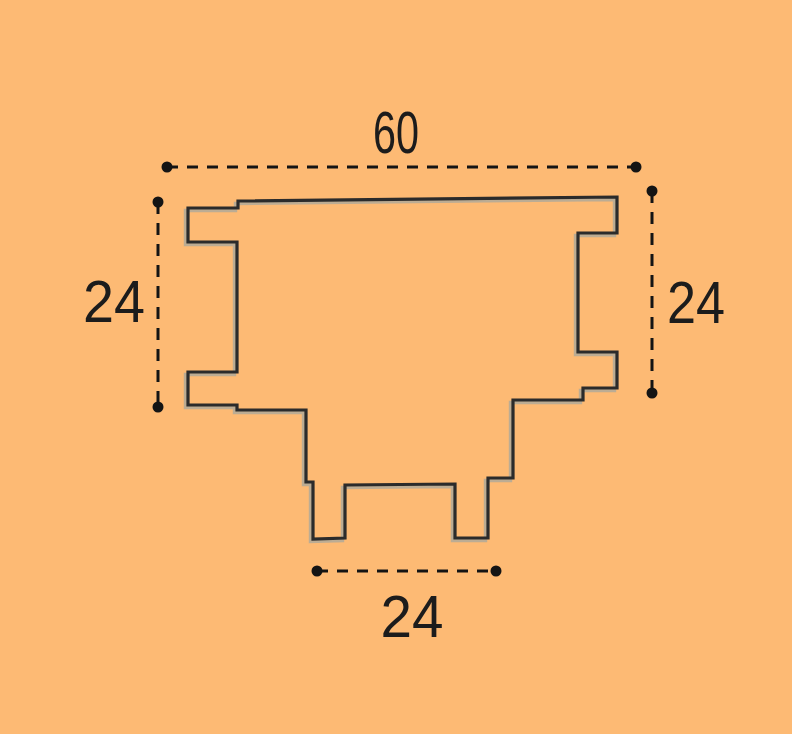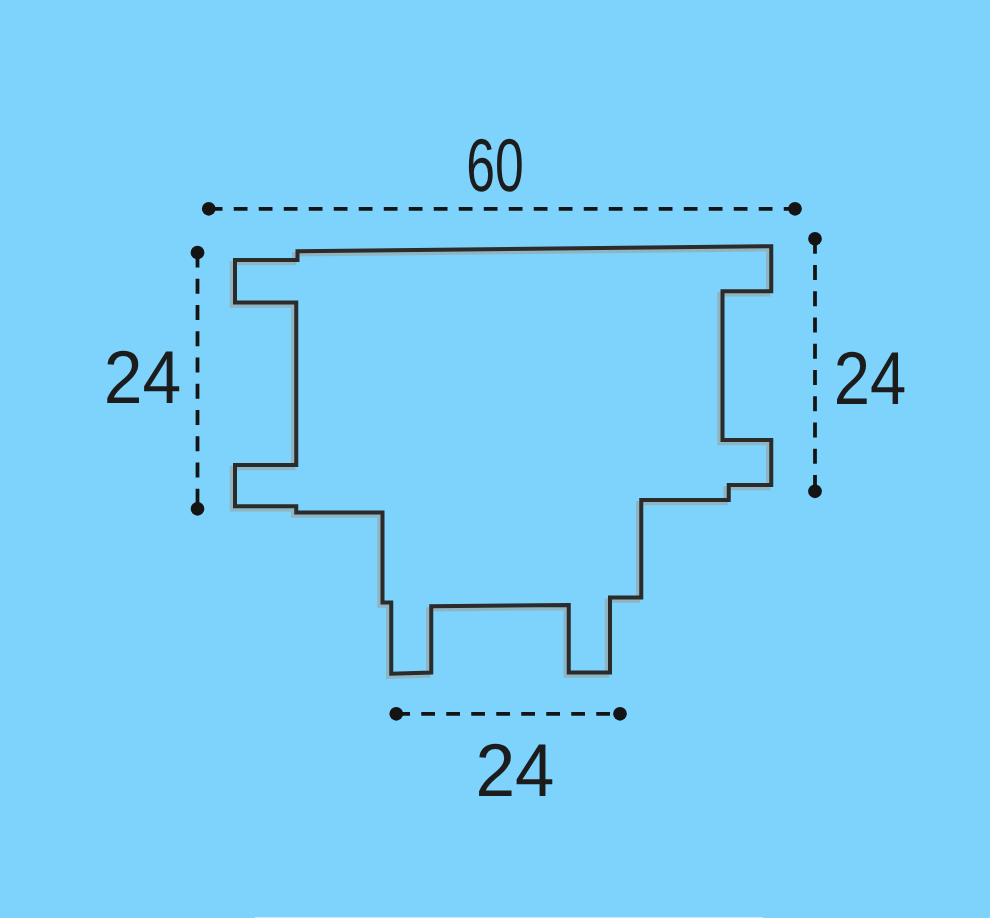--- a/index.html
+++ b/index.html
@@ -5,21 +5,21 @@
   html, body {
     margin: 0;
     padding: 0;
     background: #ffffff;
     font-family: "Liberation Sans", sans-serif;
   }
   .canvas {
     position: relative;
     width: 792px;
     height: 734px;
-    background: #7dd3fc;
+    background: #fdba74;
     overflow: hidden;
   }
   svg { display: block; }
   .dim-label {
     fill: #1c1c1c;
     font-family: "Liberation Sans", sans-serif;
     font-size: 60px;
     font-weight: 400;
     text-anchor: middle;
   }

